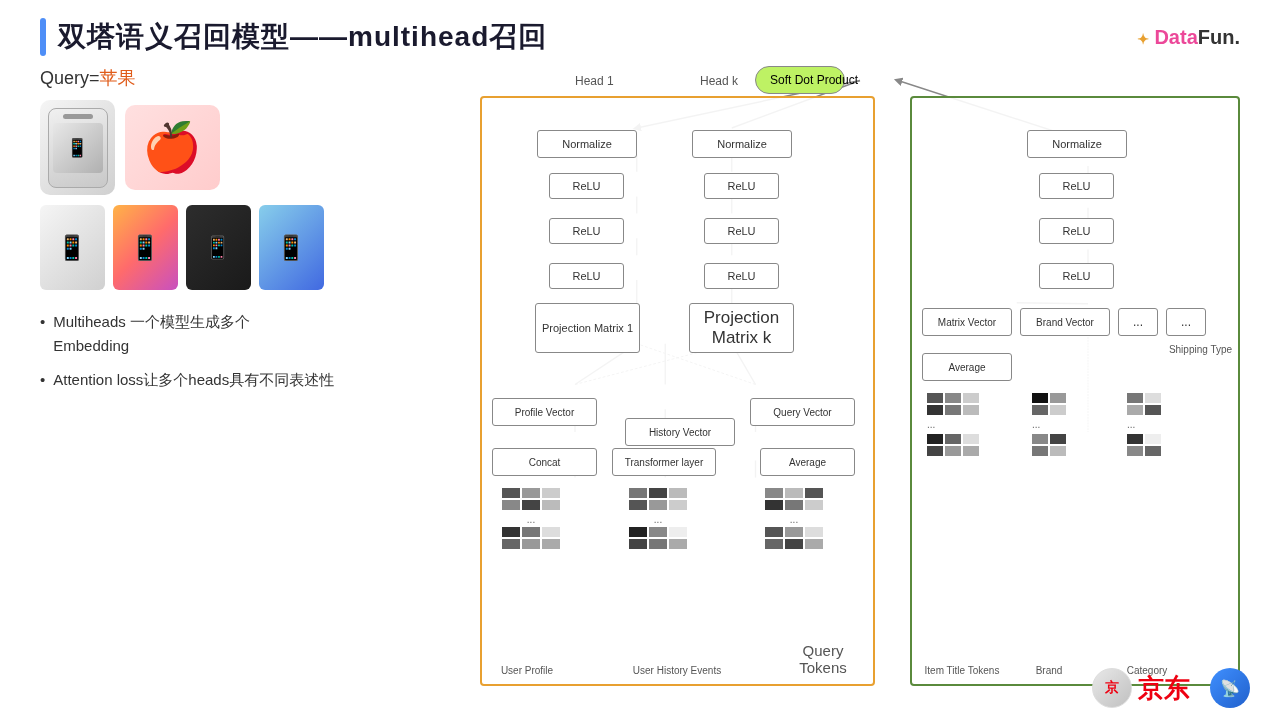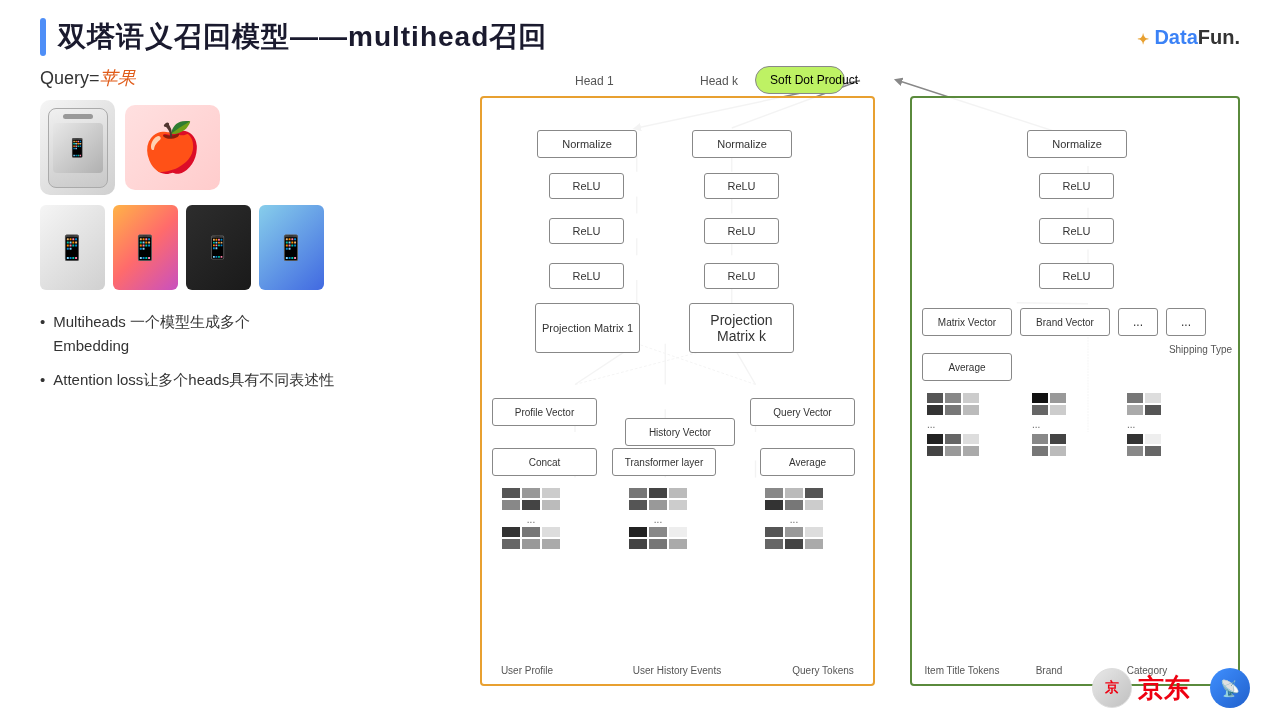--- a/index.html
+++ b/index.html
@@ -215,21 +215,21 @@
     }
 
     
     .phone-white { background: linear-gradient(135deg, #f5f5f5, #d0d0d0); }
 
     
     .datafun-logo {
       font-size: 20px;
       font-weight: bold;
     }
-    .datafun-logo .data { color: #3b82f6; text-align: right; }
+    .datafun-logo .data { color: #ec4899; text-align: right; }
     .datafun-logo .fun { color: #333; }
 
   </style>
 </head>
 <body>
 
 <div class="header">
   <div class="title-bar">
     <div class="title-accent"></div>
     <h1 class="main-title">双塔语义召回模型——multihead召回</h1>
@@ -237,21 +237,21 @@
   <div class="datafun-logo">
     <span style="color:#e8a030; font-size:14px;">✦</span>
     <span class="data">Data</span><span class="fun">Fun.</span>
   </div>
 </div>
 
 <div class="content">
 
   <div class="left-panel">
     <div class="query-label">
-      Query=<span style="color:#e05c1a;font-style:italic;">苹果</span>
+      Query=<span style="color:#e05c1a;">苹果</span>
     </div>
 
     <div class="image-row-1">
 
       <div class="img-placeholder phone-img phone-white" style="width:75px;height:95px;border-radius:10px;position:relative;">
         <div style="width:60px;height:80px;background:linear-gradient(160deg,#f0f0f0,#c8c8c8);border-radius:8px;border:1px solid #aaa;display:flex;flex-direction:column;align-items:center;justify-content:flex-start;padding:5px;">
           <div style="width:30px;height:5px;background:#999;border-radius:3px;margin-bottom:4px;"></div>
           <div style="width:50px;height:50px;background:linear-gradient(135deg,#e8e8e8,#b0b0b0);border-radius:4px;display:flex;align-items:center;justify-content:center;">
             <div style="font-size:18px;">📱</div>
           </div>
@@ -377,21 +377,21 @@
           <span>ReLU</span>
         </div>
         <div class="nn-box" style="left:222px; top:165px; width:75px; height:26px;">
           <span>ReLU</span>
         </div>
 
         <div class="nn-box projection" style="left:53px; top:205px; width:105px; height:50px; font-size:11px;">
           <span>Projection
 Matrix 1</span>
         </div>
-        <div class="nn-box projection" style="left:207px; top:205px; width:105px; height:50px; font-size:14px;">
+        <div class="nn-box projection" style="left:207px; top:205px; width:105px; height:50px; font-size:17px;">
           <span>Projection
 Matrix k</span>
         </div>
 
         <div class="nn-box" style="left:10px; top:300px; width:105px; height:28px; font-size:10px;">
           <span>Profile Vector</span>
         </div>
         <div class="nn-box" style="left:143px; top:300px; width:110px; height:28px; font-size:10px;margin-top:20px;">
           <span>History Vector</span>
         </div>
@@ -476,21 +476,21 @@
           </div>
           <div style="display:flex;gap:2px;">
             <div style="width:18px;height:10px;background:#666;"></div>
             <div style="width:18px;height:10px;background:#444;"></div>
             <div style="width:18px;height:10px;background:#aaa;"></div>
           </div>
         </div>
 
         <div style="position:absolute; bottom:8px; left:5px; font-size:10px; color:#555; text-align:center; width:80px;">User Profile</div>
         <div style="position:absolute; bottom:8px; left:135px; font-size:10px; color:#555; text-align:center; width:120px;">User History Events</div>
-        <div style="position:absolute; bottom:8px; right:5px; font-size:10px; color:#555; text-align:center; width:90px;">Query Tokens</div>
+        <div style="position:absolute; bottom:8px; right:5px; font-size:15px; color:#555; text-align:center; width:90px;">Query Tokens</div>
 
       </div>
 
       <div class="item-tower">
 
         <div class="nn-box" style="left:115px; top:32px; width:100px; height:28px;">
           <span>Normalize</span>
         </div>
 
         <div class="nn-box" style="left:127px; top:75px; width:75px; height:26px;">

